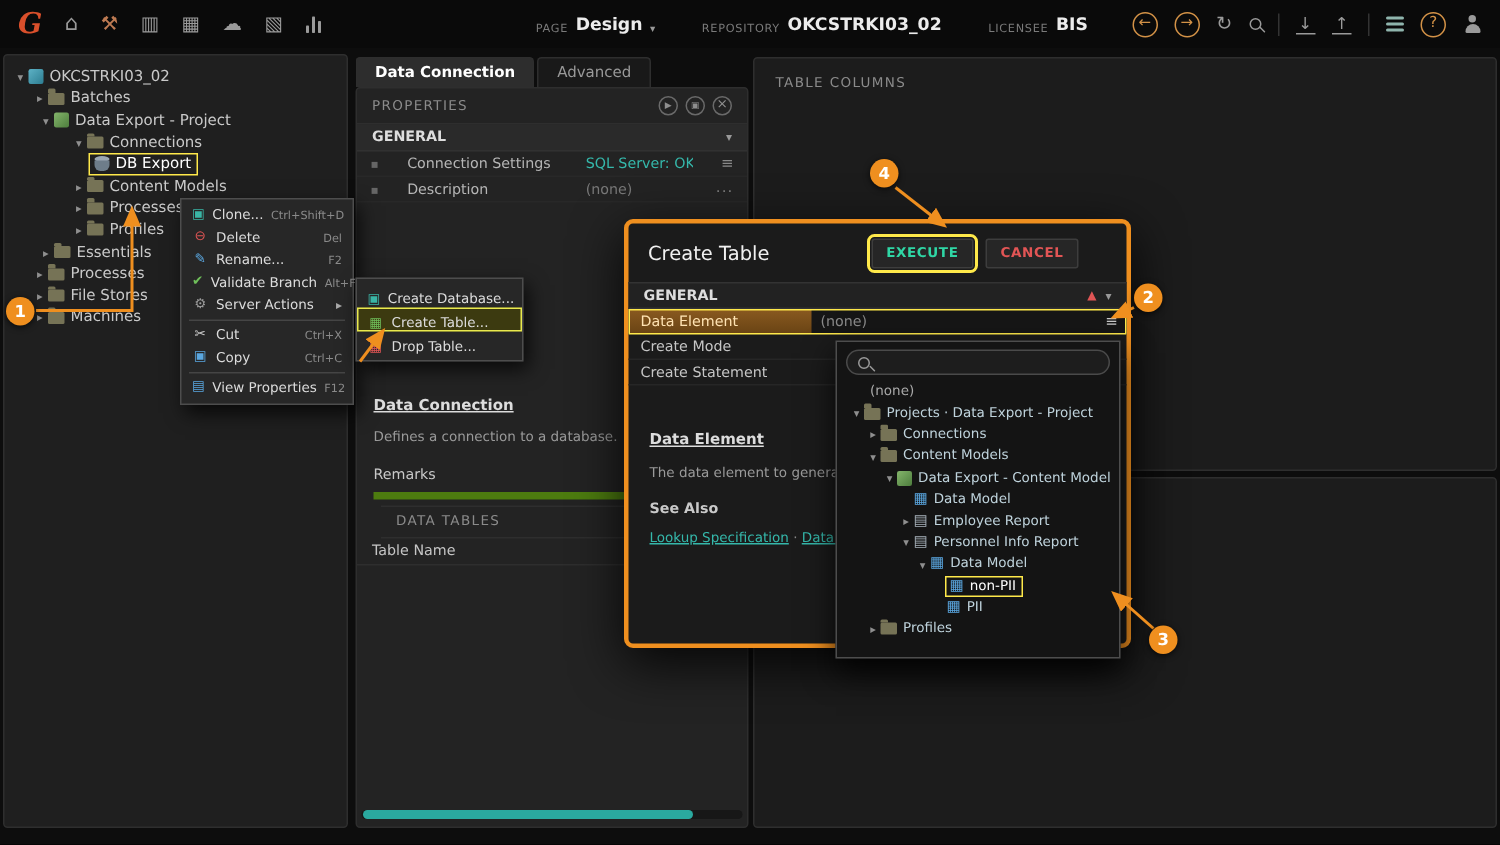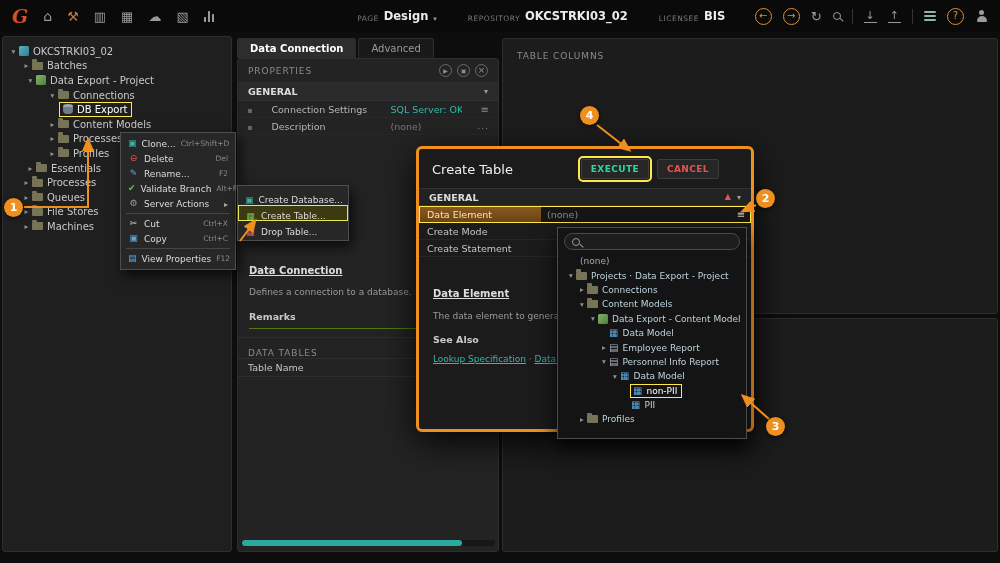--- a/index.html
+++ b/index.html
@@ -108,22 +108,22 @@
   .pico::before{content:"▪";color:#666;font-size:8px}
   .plabel{color:#b5b5b5;width:100px;flex:0 0 auto;white-space:nowrap}
   .pvalue{color:#35b8ab;white-space:nowrap;overflow:hidden;flex:1}
   .pvalue.muted{color:#787878}
   .ic-hamburger::before{content:"≡"}
   .pmenu{color:#8a8a8a;font-size:10px}
   .pmore{color:#8a8a8a;font-size:9px;letter-spacing:1px}
   .docsec{position:absolute;left:11px;top:206px;width:240px}
   .doc-title{font-size:10px;font-weight:bold;color:#ddd;text-decoration:underline;margin-bottom:11px}
   .doc-body{font-size:9px;color:#9a9a9a;margin-bottom:14px}
-  .doc-remarks{font-size:9.5px;font-weight:bold;color:#c9c9c9;padding-bottom:6px;border-bottom:1px solid #4d7c0f}
-  .dt-hdr{position:absolute;left:0;top:278px;width:100%;height:22px;display:flex;align-items:flex-end;padding:0 10px;border-top:1px solid #2e2e2e;border-bottom:1px solid #2e2e2e}
+  .doc-remarks{font-size:9.5px;font-weight:normal;color:#c9c9c9;padding-bottom:6px;border-bottom:5px solid #4d7c0f}
+  .dt-hdr{position:absolute;left:16px;top:278px;width:100%;height:22px;display:flex;align-items:center;padding:0 10px;border-top:1px solid #2e2e2e;border-bottom:1px solid #2e2e2e}
   .col-hdr{position:absolute;left:0;top:300px;width:100%;height:18px;display:flex;align-items:center;padding:0 10px;border-bottom:1px solid #2e2e2e;font-size:9.5px;color:#c5c5c5}
   .col2{position:absolute;left:200px}
   .hscroll{position:absolute;left:3px;bottom:5px;width:254px;height:6px;background:#171717;border-radius:3px}
   .hscroll .thumb{position:absolute;left:1px;top:0;width:220px;height:6px;background:#2aa99f;border-radius:3px}
 
   
   #dialog{position:absolute;left:416px;top:146px;width:338px;height:286px;background:#1b1b1b;border:3px solid #ef8f1f;border-radius:6px;box-shadow:0 10px 34px rgba(0,0,0,.85);z-index:50}
   .dlg-hdr{display:flex;align-items:center;padding:10px 32px 9px 13px;gap:8px}
   .dlg-title{font-size:13px;color:#f0f0f0;flex:1}
   .btn{font-size:9px;font-weight:bold;padding:4px 9px;background:#262626;border:1px solid #3d3d3d;border-radius:2px;letter-spacing:.4px;white-space:nowrap}
@@ -258,25 +258,20 @@
       <span>Essentials</span>
     </div>
     <div class="trow lv1">
       <span class="chev chev-c"></span>
       <span class="ticon ic-folder"></span>
       <span>Processes</span>
     </div>
     <div class="trow lv1">
       <span class="chev chev-c"></span>
       <span class="ticon ic-folder"></span>
-      <span>Queues</span>
-    </div>
-    <div class="trow lv1">
-      <span class="chev chev-c"></span>
-      <span class="ticon ic-folder"></span>
       <span>File Stores</span>
     </div>
     <div class="trow lv1">
       <span class="chev chev-c"></span>
       <span class="ticon ic-folder"></span>
       <span>Machines</span>
     </div>
   </div>
 
   <div id="tabbar">

